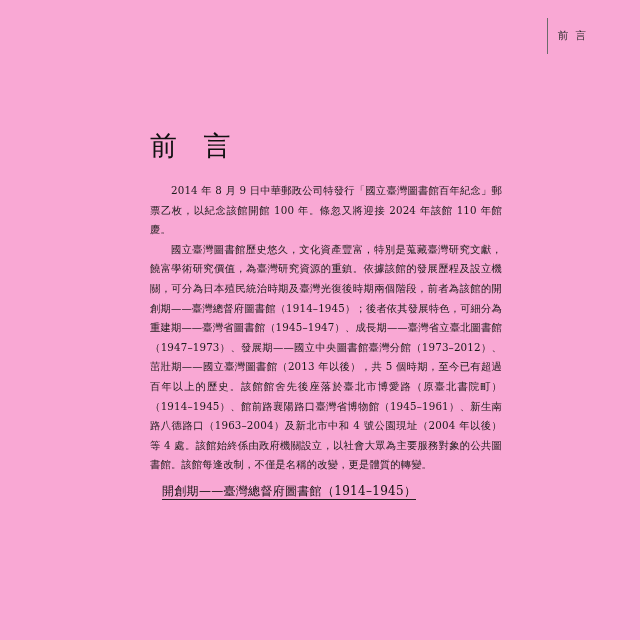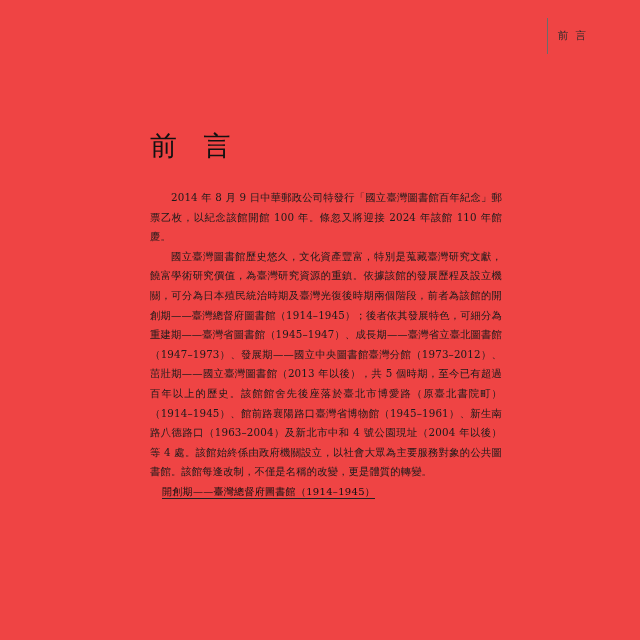--- a/index.html
+++ b/index.html
@@ -4,21 +4,21 @@
 <style>
   html, body {
     margin: 0;
     padding: 0;
     background: #ffffff;
   }
   .page {
     position: relative;
     width: 640px;
     height: 640px;
-    background: #ef4444;
+    background: #f9a8d4;
     overflow: hidden;
     font-family: "DejaVu Serif", "Liberation Serif", serif;
     color: #1b1b1b;
   }
 
   
   .running-head {
     position: absolute;
     top: 18px;
     right: 52px;
@@ -46,39 +46,40 @@
     left: 150px;
     font-size: 27px;
     letter-spacing: 9px;
     color: #111111;
     font-weight: 400;
   }
 
   
   .body-col {
     position: absolute;
-    top: 188px;
+    top: 181px;
     left: 150px;
     width: 352px;
   }
   .para {
     font-size: 10.3px;
     line-height: 19.6px;
     text-align: justify;
     text-justify: inter-character;
     margin: 0 0 0 0;
     letter-spacing: 0.15px;
     color: #1b1b1b;
   }
   .para.indent {
     text-indent: 21px;
   }
   .section-head {
-    font-size: 10px;
+    font-size: 12px;
     line-height: 19.6px;
+    margin-top: 7px;
     margin-bottom: 1px;
     letter-spacing: 0.3px;
     color: #111111;
     padding-left: 12px;
   }
   .section-head .u {
     border-bottom: 1px solid #222222;
     padding-bottom: 1px;
   }
 </style>

